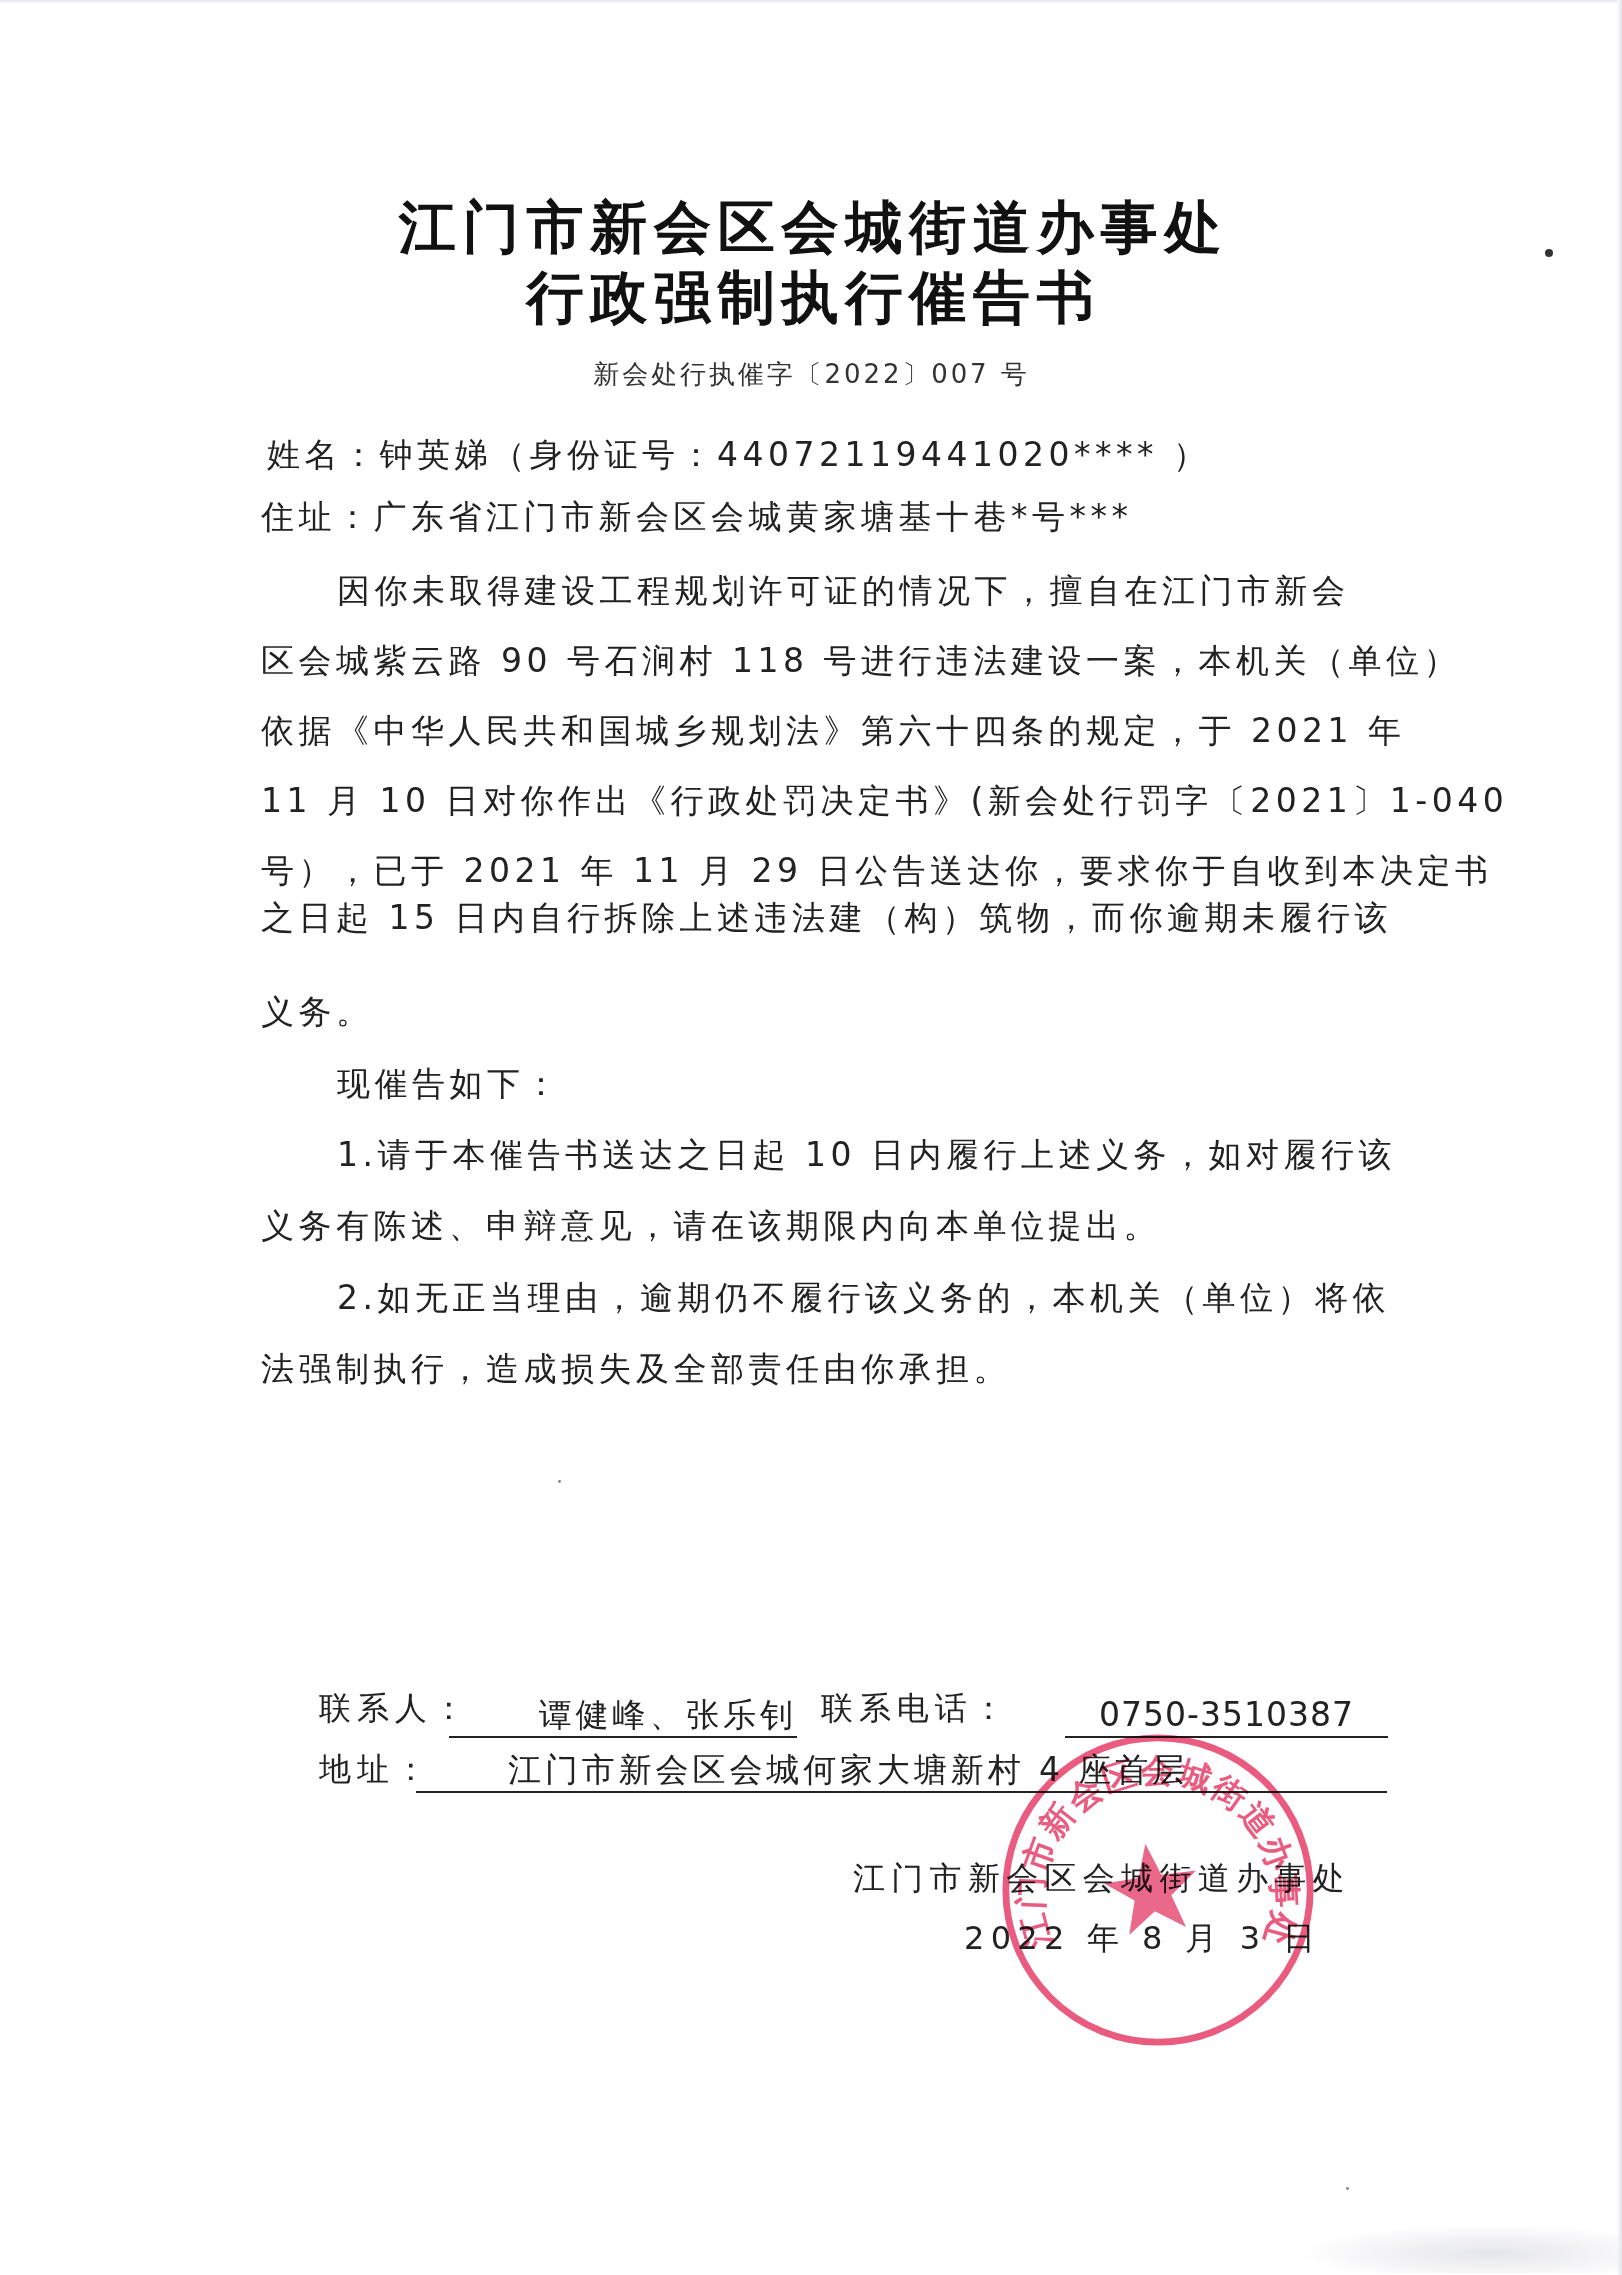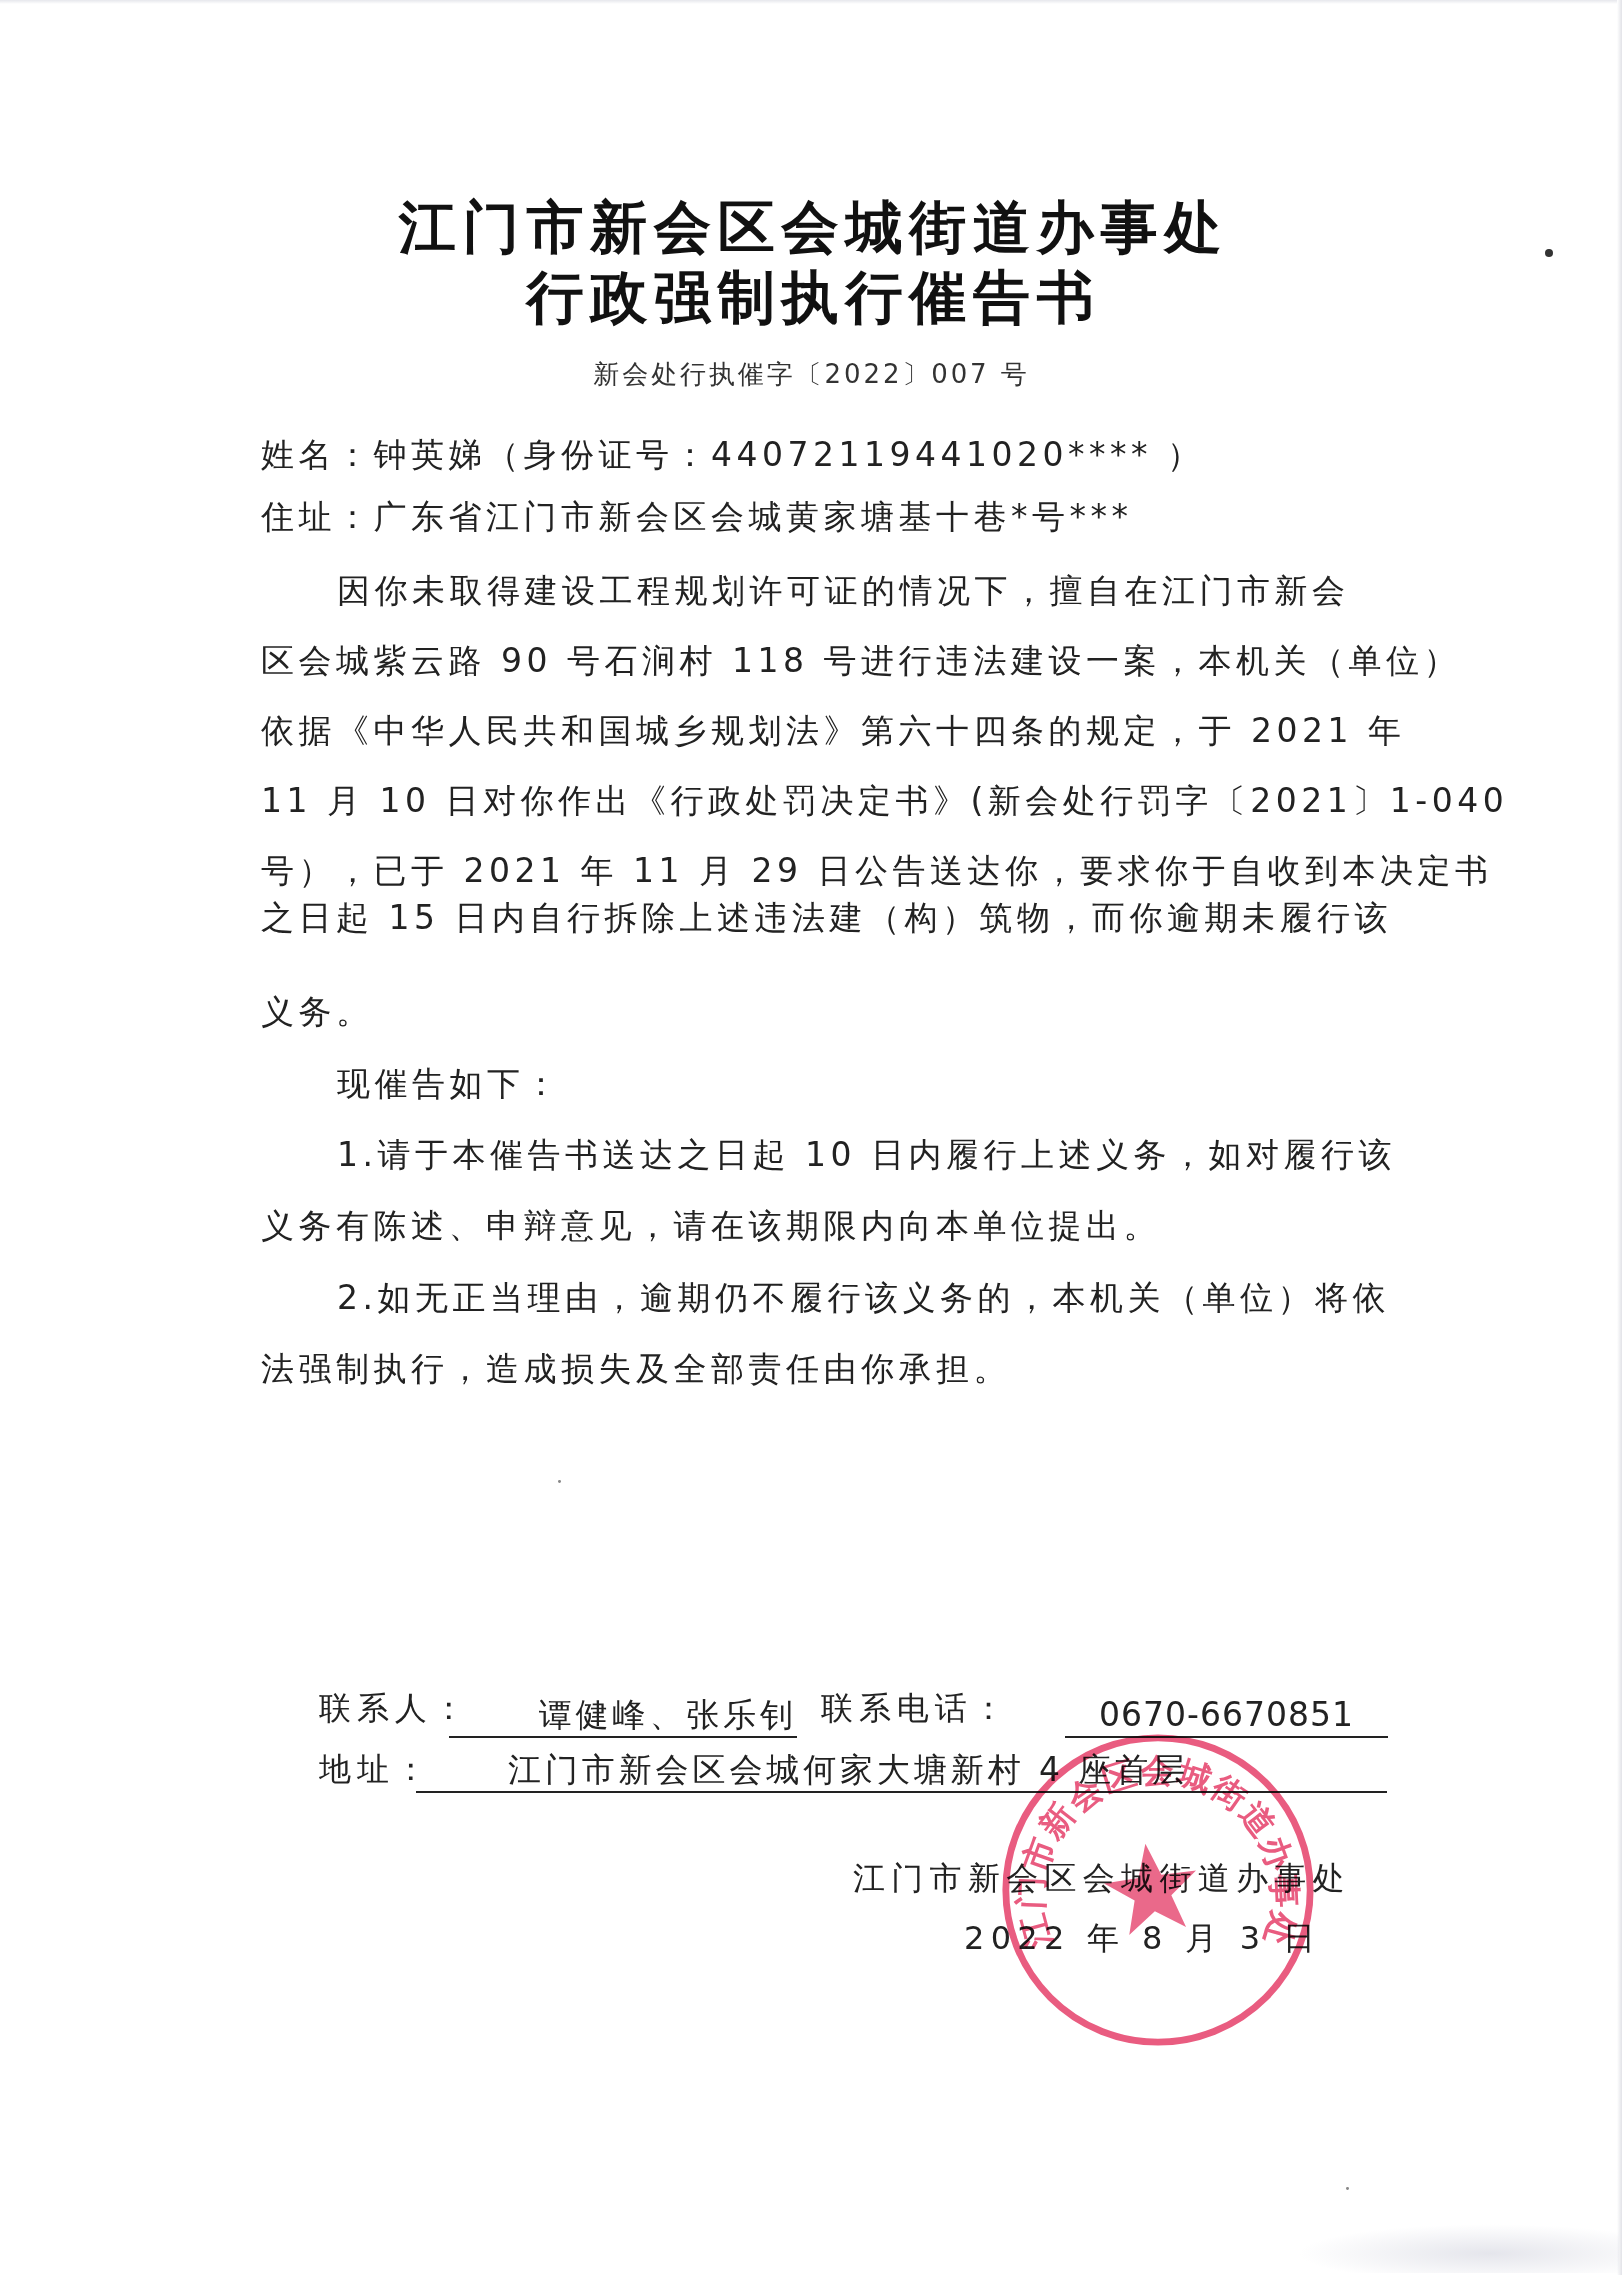--- a/index.html
+++ b/index.html
@@ -121,41 +121,41 @@
 <div class="page-edge-right"></div>
 <div class="smudge"></div>
 <div class="speck" style="left:1545px; top:249px;"></div>
 <div class="speck small" style="left:558px; top:1480px;"></div>
 <div class="speck small" style="left:1346px; top:2187px;"></div>
 
 <div class="title l1">江门市新会区会城街道办事处</div>
 <div class="title l2">行政强制执行催告书</div>
 <div class="doc-number">新会处行执催字〔2022〕007 号</div>
 
-<div class="line" style="top:433px;">姓名：钟英娣（身份证号：44072119441020****  ）</div>
+<div class="line" style="top:433px;margin-left:6px;">姓名：钟英娣（身份证号：44072119441020****  ）</div>
 <div class="line" style="top:495px;">住址：广东省江门市新会区会城黄家塘基十巷*号***</div>
 
 <div class="line indent" style="top:569px;">因你未取得建设工程规划许可证的情况下，擅自在江门市新会</div>
 <div class="line" style="top:639px;">区会城紫云路 90 号石涧村 118 号进行违法建设一案，本机关（单位）</div>
 <div class="line" style="top:709px;">依据《中华人民共和国城乡规划法》第六十四条的规定，于 2021 年</div>
 <div class="line" style="top:779px;">11 月 10 日对你作出《行政处罚决定书》(新会处行罚字〔2021〕1-040</div>
 <div class="line" style="top:849px;">号），已于 2021 年 11 月 29 日公告送达你，要求你于自收到本决定书</div>
 <div class="line" style="top:880px;margin-top:16px;">之日起 15 日内自行拆除上述违法建（构）筑物，而你逾期未履行该</div>
 <div class="line" style="top:990px;">义务。</div>
 
 <div class="line indent" style="top:1062px;">现催告如下：</div>
 <div class="line indent" style="top:1133px;">1.请于本催告书送达之日起 10 日内履行上述义务，如对履行该</div>
 <div class="line" style="top:1204px;">义务有陈述、申辩意见，请在该期限内向本单位提出。</div>
 <div class="line indent" style="top:1276px;">2.如无正当理由，逾期仍不履行该义务的，本机关（单位）将依</div>
 <div class="line" style="top:1347px;">法强制执行，造成损失及全部责任由你承担。</div>
 
 <div class="contact-label" style="left:319px; top:1687px;">联系人：</div>
 <div class="uline" style="left:449px; top:1693px; width:348px;text-align:right;">谭健峰、张乐钊</div>
 <div class="contact-label" style="left:821px; top:1687px;text-align:right;">联系电话：</div>
-<div class="uline" style="left:1065px; top:1693px; width:323px; letter-spacing:1px;">0670-6670851</div>
+<div class="uline" style="left:1065px; top:1693px; width:323px; letter-spacing:1px;">0750-3510387</div>
 <div class="contact-label" style="left:319px; top:1748px;">地址：</div>
 <div class="uline" style="left:416px; top:1748px; width:971px; text-align:left; padding-left:92px; box-sizing:border-box;">江门市新会区会城何家大塘新村 4 座首层</div>
 
 <div class="signature" style="left:853px; top:1858px;">江门市新会区会城街道办事处</div>
 <div class="signature" style="left:964px; top:1918px;">2022 年 8 月 3 日</div>
 
 <svg class="stamp" viewBox="0 0 326 326" xmlns="http://www.w3.org/2000/svg">
   <defs>
     <path id="stamp-arc" d="M 60 228 A 118 118 0 1 1 266 228"></path>
   </defs>

